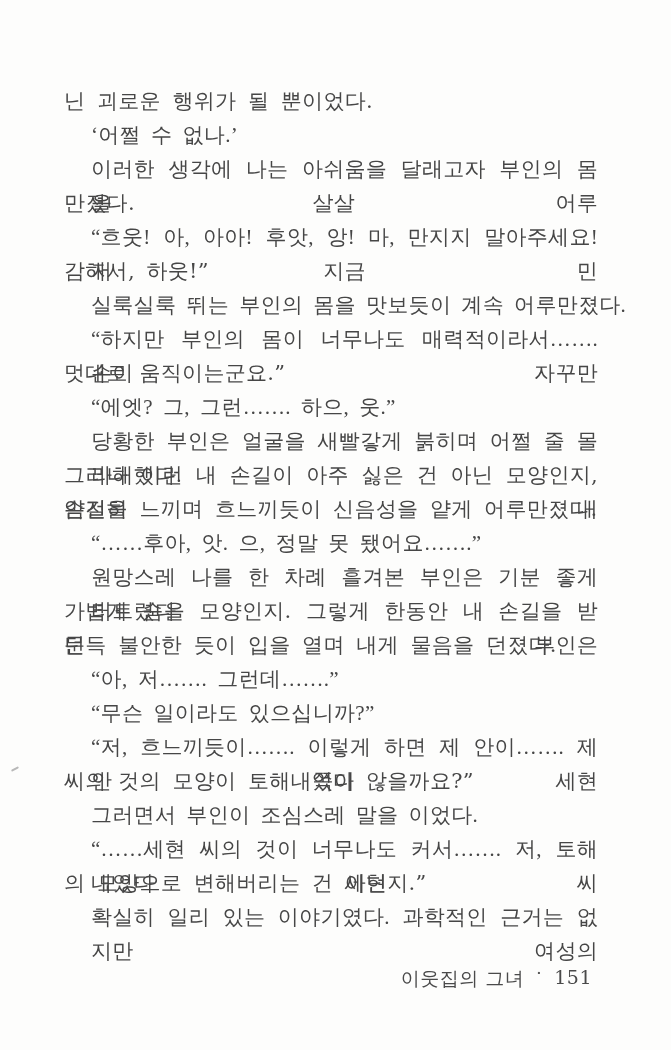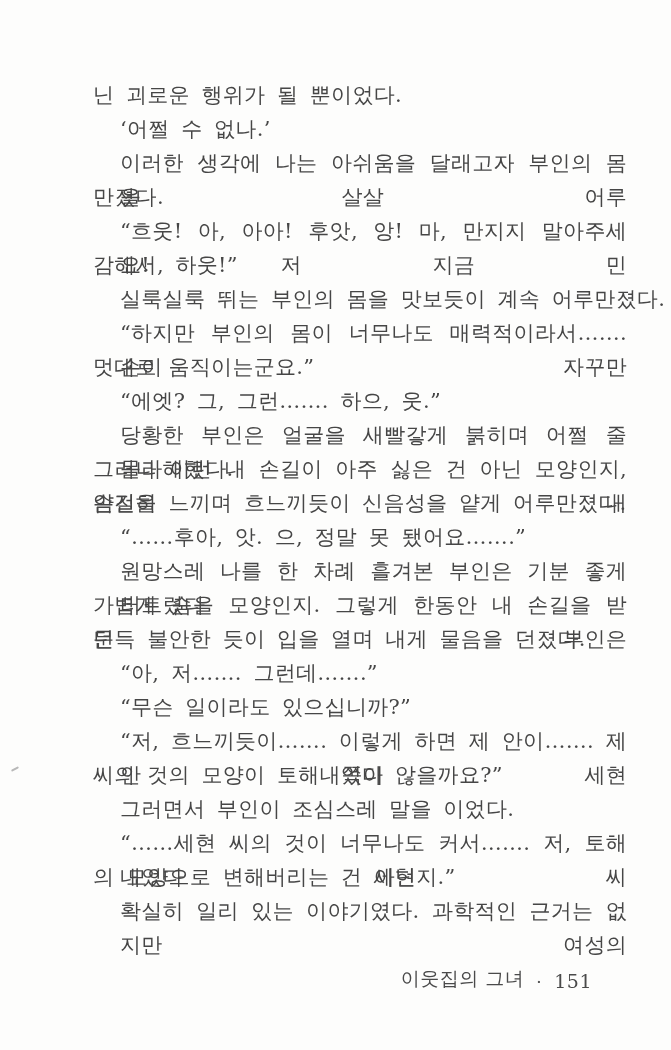--- a/index.html
+++ b/index.html
@@ -15,36 +15,36 @@
   }
   .page {
     position: relative;
     width: 671px;
     height: 1050px;
     background: #fdfdfc;
   }
   .text-block {
     position: absolute;
     left: 64px;
-    top: 78px;
+    top: 84px;
     width: 534px;
-    margin-left: 29px;
   }
   .line {
     font-size: 21px;
     line-height: 34px;
     height: 34px;
     color: #464646;
     word-spacing: 0.22em;
     letter-spacing: 0.3px;
     white-space: nowrap;
     overflow: visible;
   }
   .line.indent {
     padding-left: 27px;
+    font-family: Liberation Serif, serif;
   }
   .line.fill {
     white-space: normal;
     text-align: justify;
     text-align-last: justify;
   }
   .speck {
     position: absolute;
     left: 11px;
     top: 768px;
@@ -52,21 +52,21 @@
     height: 2px;
     background: #b8b8b8;
     transform: rotate(-28deg);
     border-radius: 1px;
   }
   .footer {
     position: absolute;
     right: 79px;
     top: 966px;
     display: flex;
-    align-items: flex-end;
+    align-items: flex-start;
     gap: 12px;
     font-size: 19px;
     color: #4a4a4a;
     letter-spacing: 0.5px;
   }
   .footer .dot {
     font-size: 17px;
     line-height: 1;
     transform: translateY(-1px);
   }

